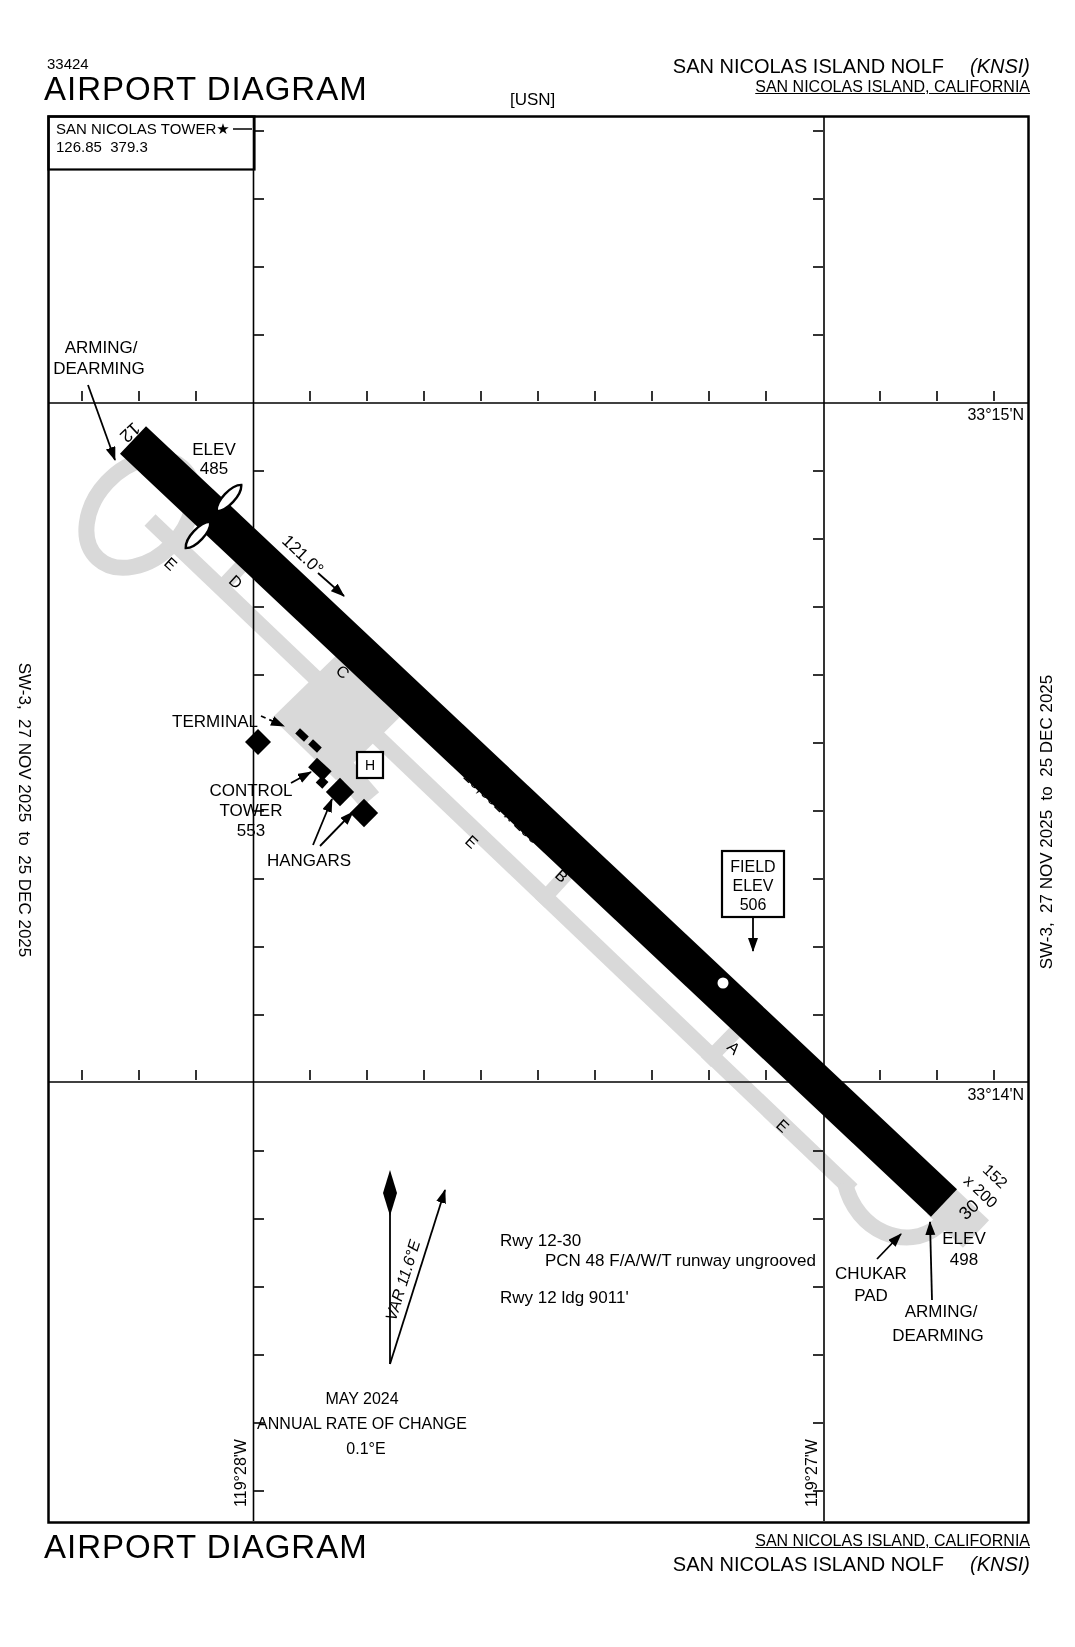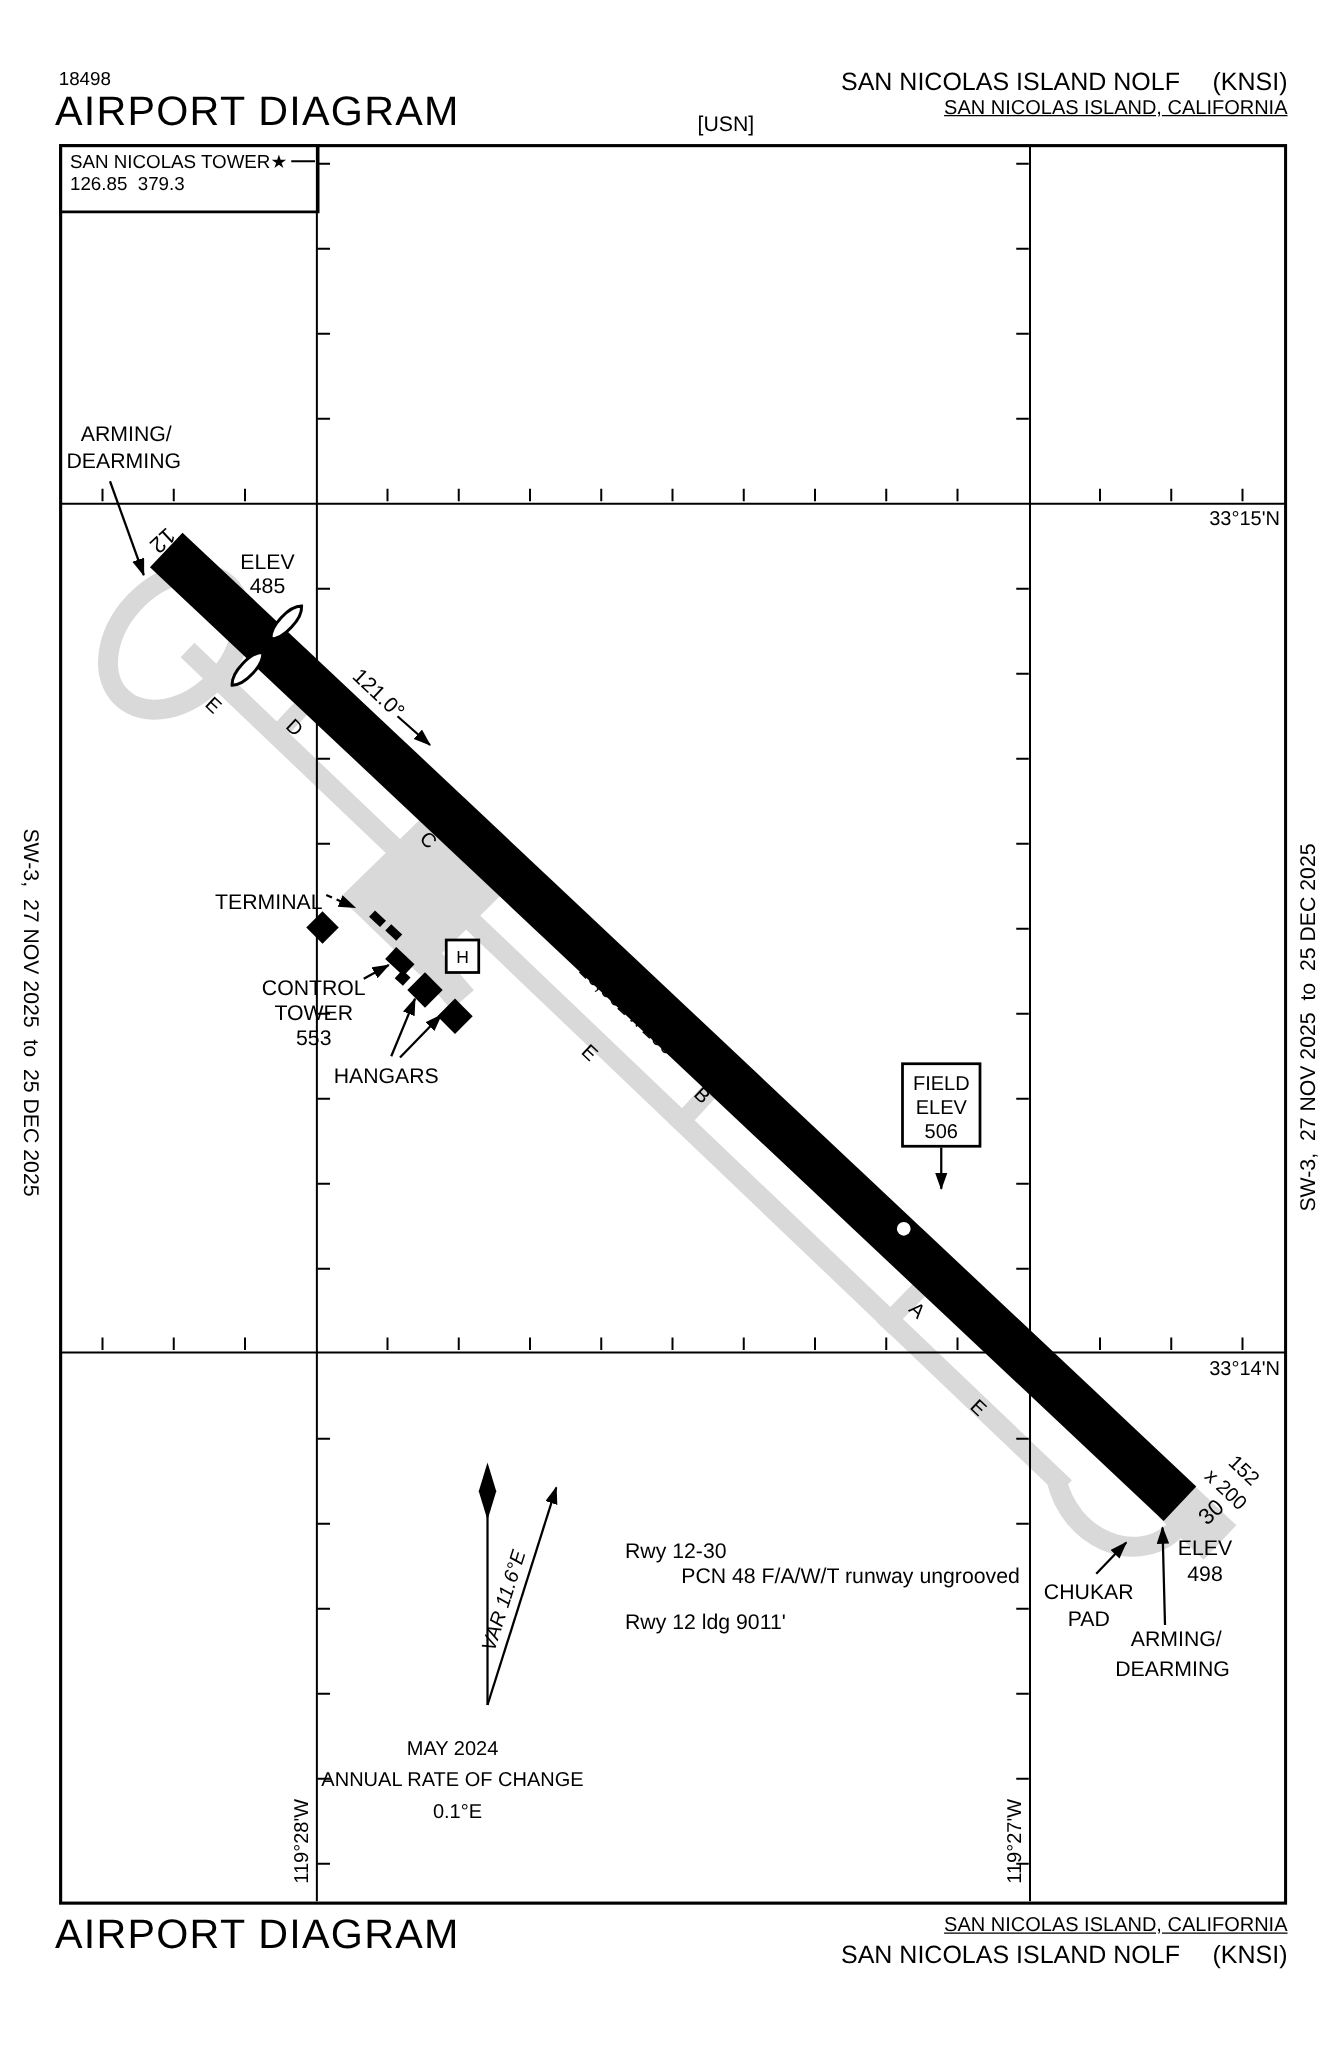--- a/index.html
+++ b/index.html
@@ -2,41 +2,41 @@
 <html><head>
 <meta charset="utf-8">
 <style>
   html,body{margin:0;padding:0;background:#fff;}
   body{width:1075px;height:1647px;position:relative;overflow:hidden;
        font-family:"Liberation Sans",sans-serif;color:#000;}
   .abs{position:absolute;}
   .pre{white-space:pre;}
   #chart-title{left:44px;top:70px;font-size:33px;letter-spacing:1px;}
   #chart-number{left:47px;top:55px;font-size:15px;}
-  #usn{left:510px;top:90px;font-size:17px;margin-left:48px;}
+  #usn{left:510px;top:90px;font-size:17px;}
   #header-right{right:45px;top:55px;text-align:right;}
   #header-right .big, #footer-right .big{font-size:20px;}
   #header-right .small, #footer-right .small{font-size:16px;text-decoration:underline;}
-  .idgap{display:inline-block;margin-left:26px;}
+  .idgap{display:inline-block;margin-left:26px;font-style:italic;}
   #footer-title{left:44px;top:1528px;font-size:33px;letter-spacing:1px;}
   #footer-right{right:45px;top:1532px;text-align:right;}
   #footer-right .big{margin-top:3px;}
   .side-date{font-size:17px;white-space:pre;}
   #side-left{left:24px;top:810px;transform:translate(-50%,-50%) rotate(90deg);}
   #side-right{left:1047px;top:822px;transform:translate(-50%,-50%) rotate(-90deg);}
   svg text{font-family:"Liberation Sans",sans-serif;fill:#000;}
   .t17{font-size:17px;} .t16{font-size:16px;} .t18{font-size:18px;}
   .t15{font-size:15px;} .t14{font-size:14px;}
   .mid{text-anchor:middle;} .end{text-anchor:end;}
   .ital{font-style:italic;}
 </style>
 </head>
 <body>
 
-<div class="abs" id="chart-number">18498</div>
+<div class="abs" id="chart-number">33424</div>
 <div class="abs" id="chart-title">AIRPORT DIAGRAM</div>
 <div class="abs" id="usn">[USN]</div>
 <div class="abs" id="header-right">
   <div class="big">
     <span>SAN NICOLAS ISLAND NOLF</span><span class="idgap">(KNSI)</span>
   </div>
   <div class="small">SAN NICOLAS ISLAND, CALIFORNIA</div>
 </div>
 
 <div class="abs side-date" id="side-left">SW-3,  27 NOV 2025  to  25 DEC 2025</div>

